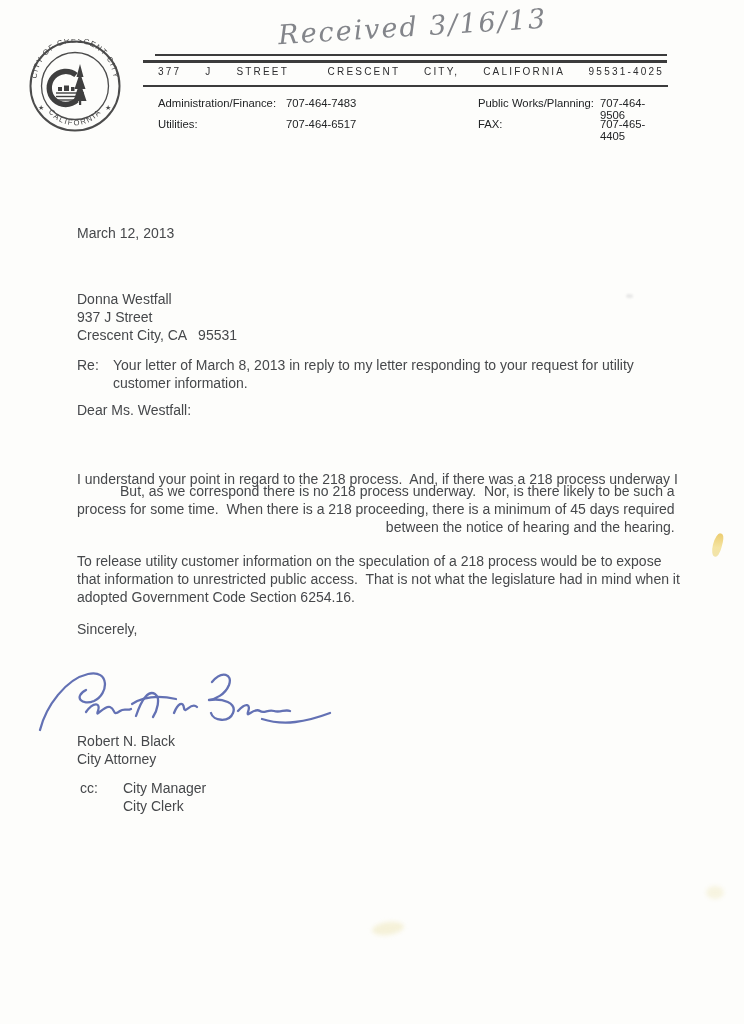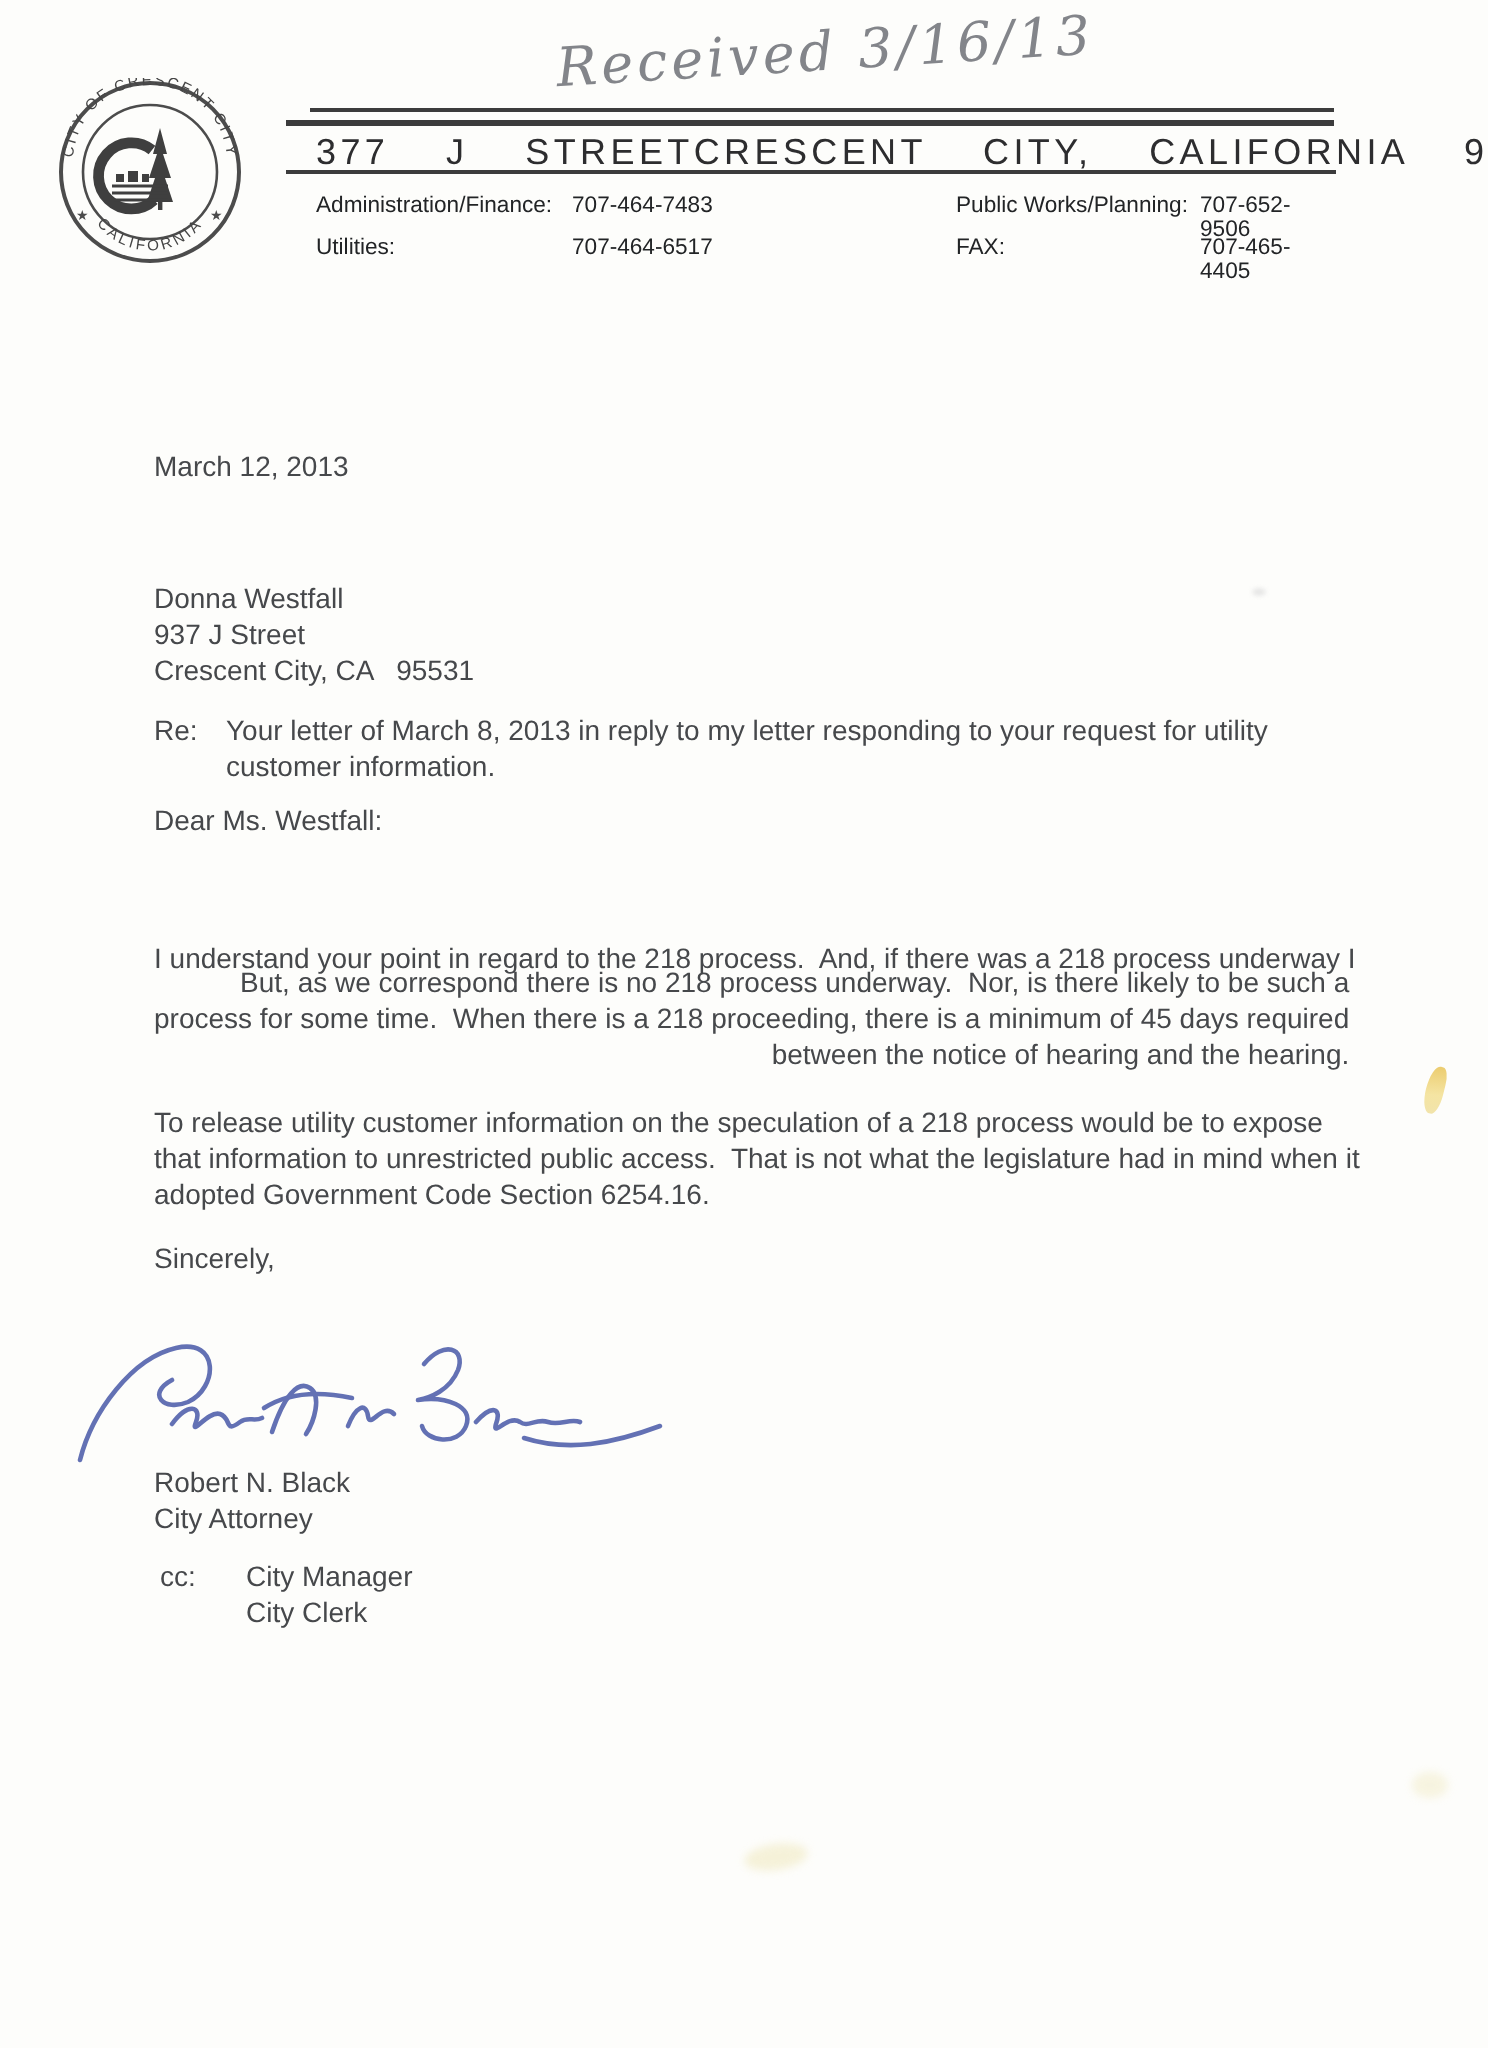--- a/index.html
+++ b/index.html
@@ -22,21 +22,21 @@
     white-space:pre;
   }
   
   .rule{background:#3c3c3c;}
   #rule-top-thin{left:155px;top:54px;width:512px;height:1.5px;}
   #rule-top-thick{left:143px;top:60px;width:524px;height:3px;}
   #rule-bottom{left:143px;top:85px;width:525px;height:2px;}
   #address-row{
     left:158px;top:66px;width:506px;
     display:flex;justify-content:space-between;
-    font-size:18px;letter-spacing:2.2px;word-spacing:7px;
+    font-size:10px;letter-spacing:2.2px;word-spacing:7px;
     color:#2d2d2f;white-space:pre;
   }
   .contact-row{left:158px;width:510px;height:14px;font-size:11.3px;color:#222426;}
   #contact-row-1{top:97px;}
   #contact-row-2{top:118px;}
   .contact-label-left{position:absolute;left:0;}
   .contact-value-left{position:absolute;left:128px;}
   .contact-label-right{position:absolute;left:320px;}
   .contact-value-right{position:absolute;left:442px;}
   
@@ -110,21 +110,21 @@
 
 <div class="abs" id="address-row">
   <span>377  J  STREET</span>
   <span>CRESCENT  CITY,  CALIFORNIA  95531-4025</span>
 </div>
 
 <div class="abs contact-row" id="contact-row-1">
   <span class="contact-label-left">Administration/Finance:</span>
   <span class="contact-value-left">707-464-7483</span>
   <span class="contact-label-right">Public Works/Planning:</span>
-  <span class="contact-value-right">707-652-9506</span>
+  <span class="contact-value-right">707-464-9506</span>
 </div>
 <div class="abs contact-row" id="contact-row-2">
   <span class="contact-label-left">Utilities:</span>
   <span class="contact-value-left">707-464-6517</span>
   <span class="contact-label-right">FAX:</span>
   <span class="contact-value-right">707-465-4405</span>
 </div>
 
 <div class="abs body-block" id="date-line">March 12, 2013</div>
 

